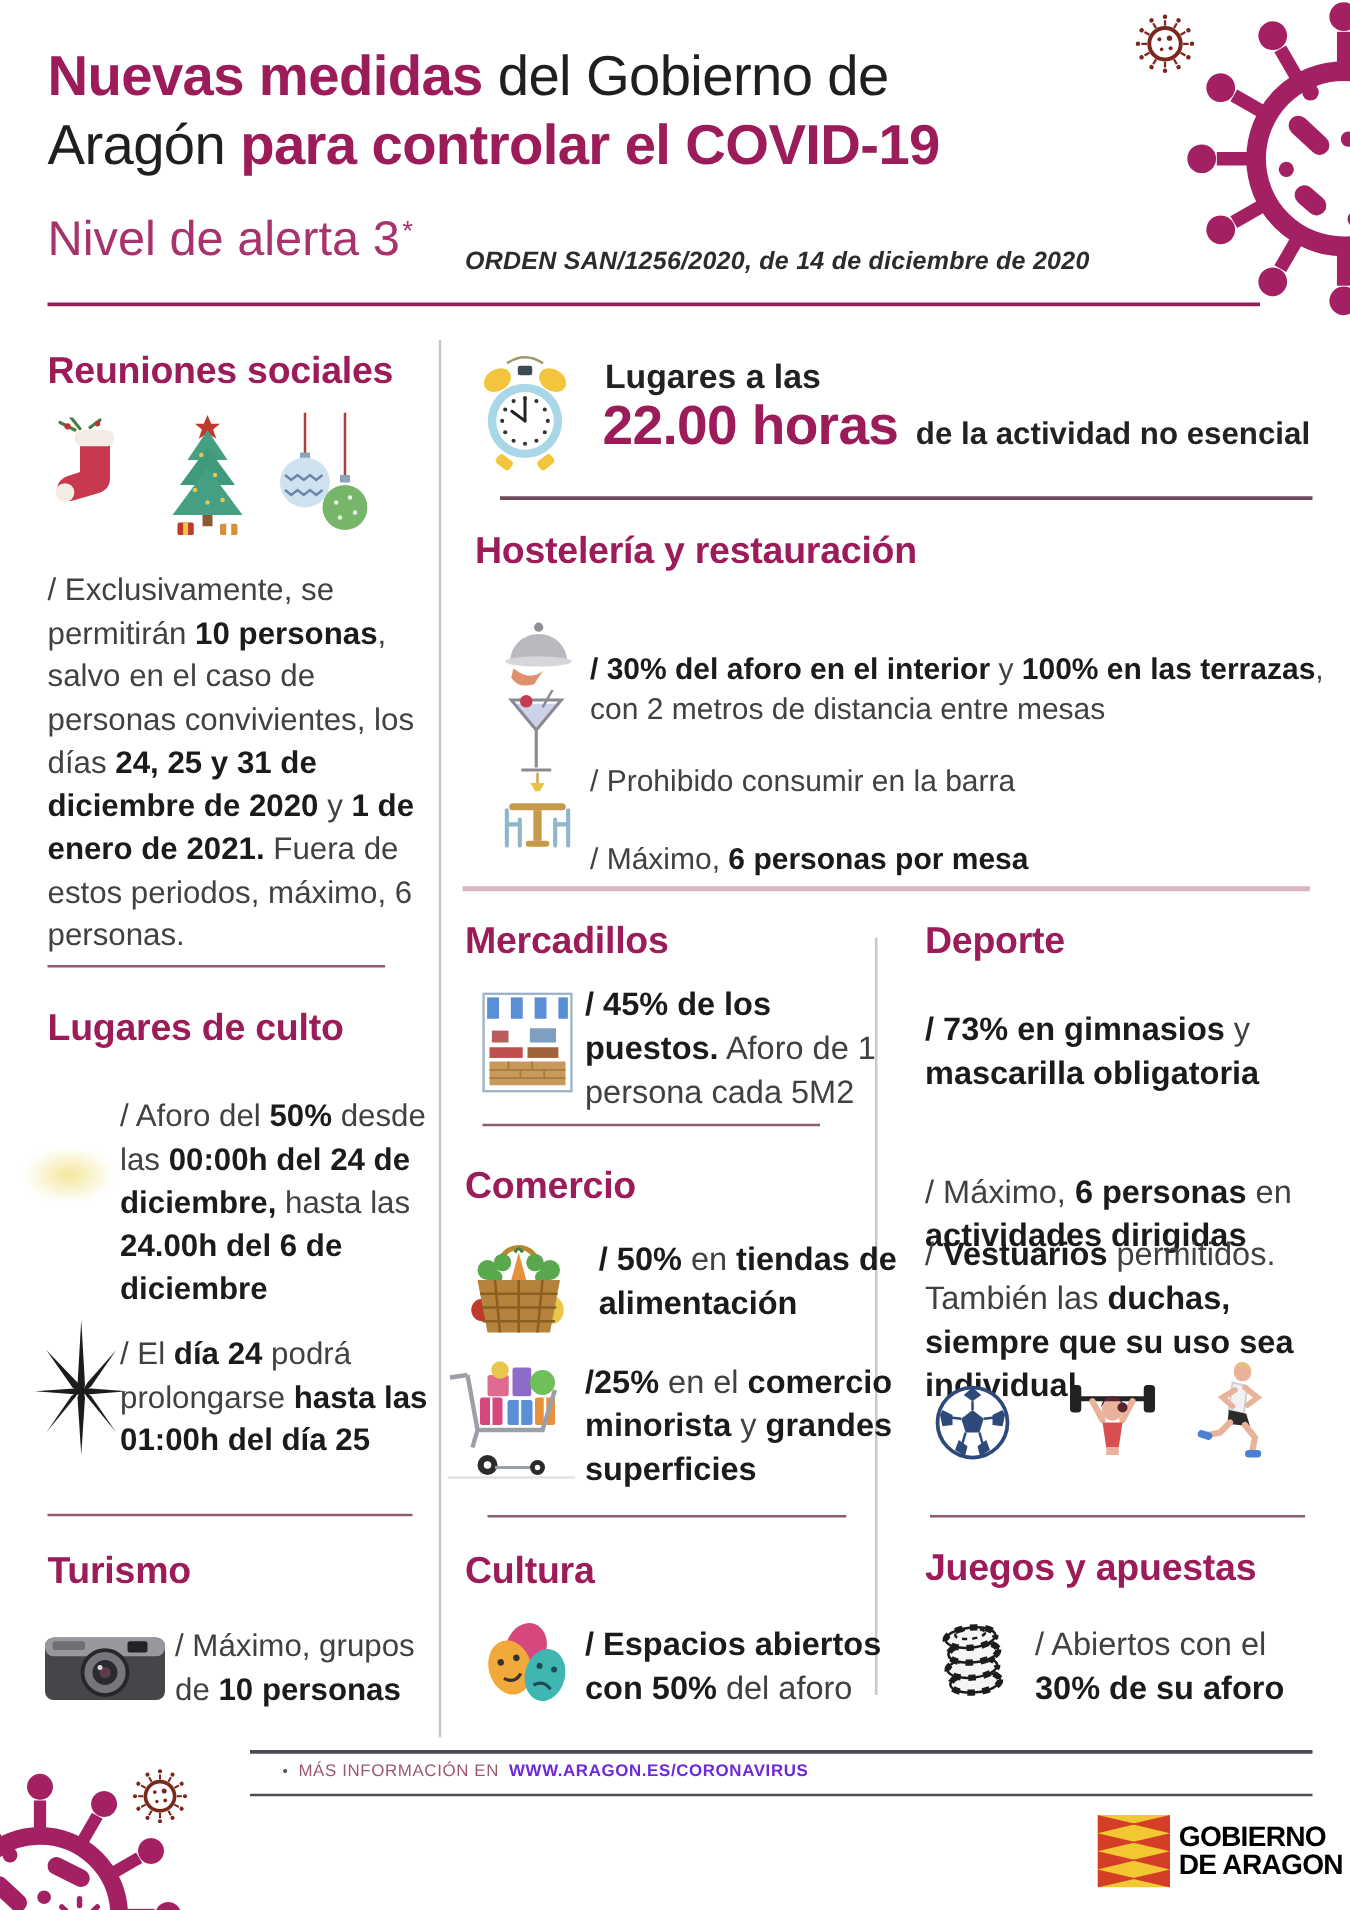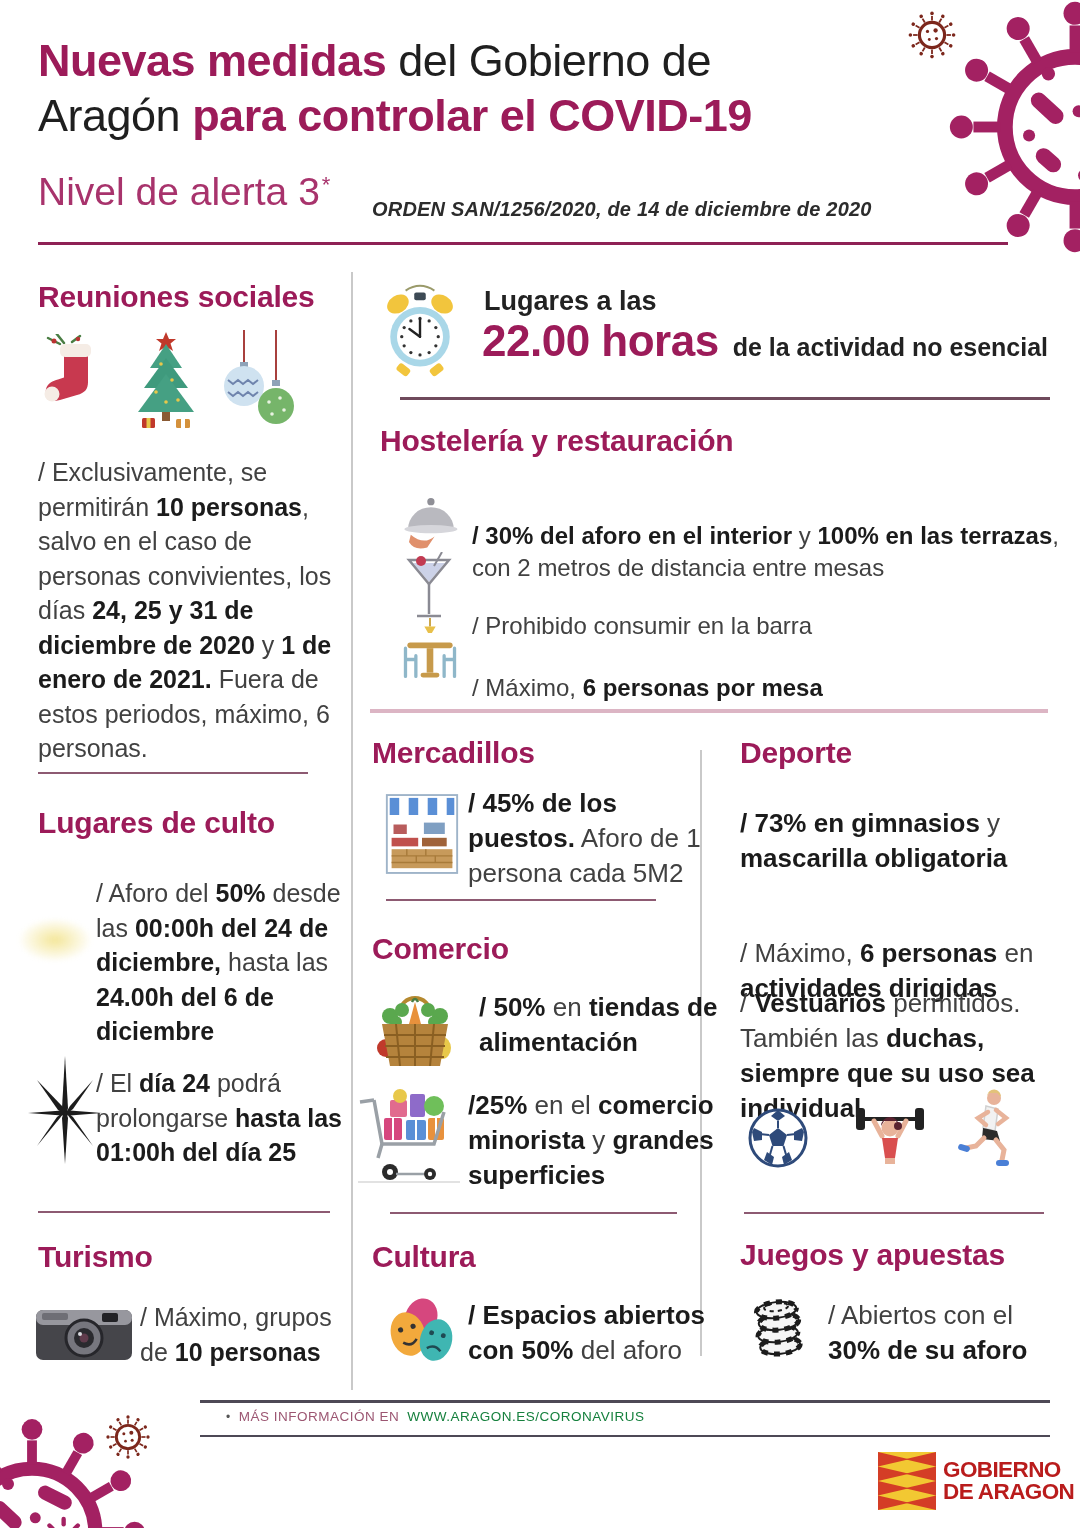--- a/index.html
+++ b/index.html
@@ -42,24 +42,24 @@
 
   
   .closure-intro{left:484px;top:286px;font-size:27px;font-weight:800;color:#222;}
   .closure-line{left:482px;top:316px;display:flex;align-items:baseline;}
   .closure-time{font-size:44px;font-weight:800;color:var(--accent);letter-spacing:-0.5px;}
   .closure-scope{font-size:25px;font-weight:800;color:#222;margin-left:14px;}
 
   
   .footer-info{left:226px;top:1409px;font-size:13.5px;letter-spacing:0.5px;color:#9c5672;display:flex;align-items:center;gap:8px;}
   .footer-info .dot{color:#555;font-size:12px;}
-  .footer-info .url{font-weight:400;color:#15803d;}
+  .footer-info .url{font-weight:700;color:#6d28d9;}
   .footer-rule{background:#4e4956;}
   .logo{left:878px;top:1452px;display:flex;align-items:center;gap:7px;}
-  .logo-text{font-size:22.5px;font-weight:800;color:#b91c1c;line-height:0.98;letter-spacing:-0.6px;}
+  .logo-text{font-size:22.5px;font-weight:800;color:#000000;line-height:0.98;letter-spacing:-0.6px;}
 
   .iconbox{display:block;}
 </style>
 </head>
 <body>
 
 <div class="page">
 
   <svg width="0" height="0" style="position:absolute">
     <defs>

